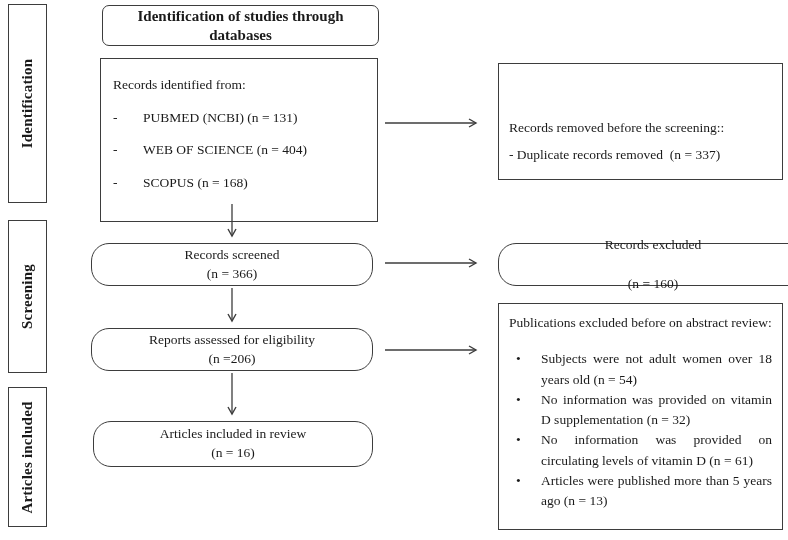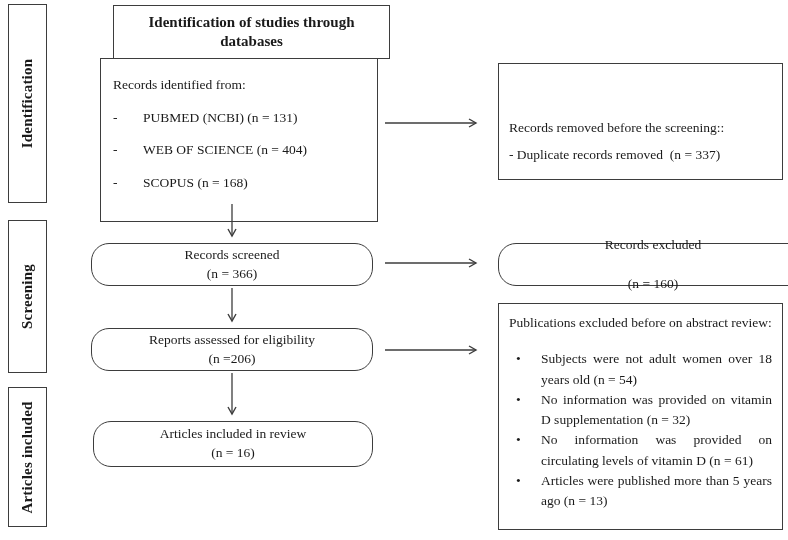--- a/index.html
+++ b/index.html
@@ -27,23 +27,23 @@
   .vtext {
     transform: rotate(-90deg);
     white-space: nowrap;
     font-weight: bold;
     font-size: 15px;
     letter-spacing: 0.2px;
   }
 
   
   #title-box {
-    left: 113px; top: 5px; width: 277px; height: 54px;
+    left: 102px; top: 5px; width: 277px; height: 41px;
     display: flex; align-items: center; justify-content: center;
-    text-align: center; font-weight: bold; font-size: 15px; line-height: 1.25;
+    text-align: center; font-weight: bold; font-size: 15px; line-height: 1.25; border-radius: 7px;
   }
   #title-box .inner { max-width: 250px; }
 
   
   #identified-box {
     left: 100px; top: 58px; width: 278px; height: 164px;
     font-size: 13.5px; padding: 16px 8px 0 12px; line-height: 1.45;
   }
   .dash-item { display: flex; margin-top: 13px; }
   .dash-item .marker { width: 30px; flex: none; }

